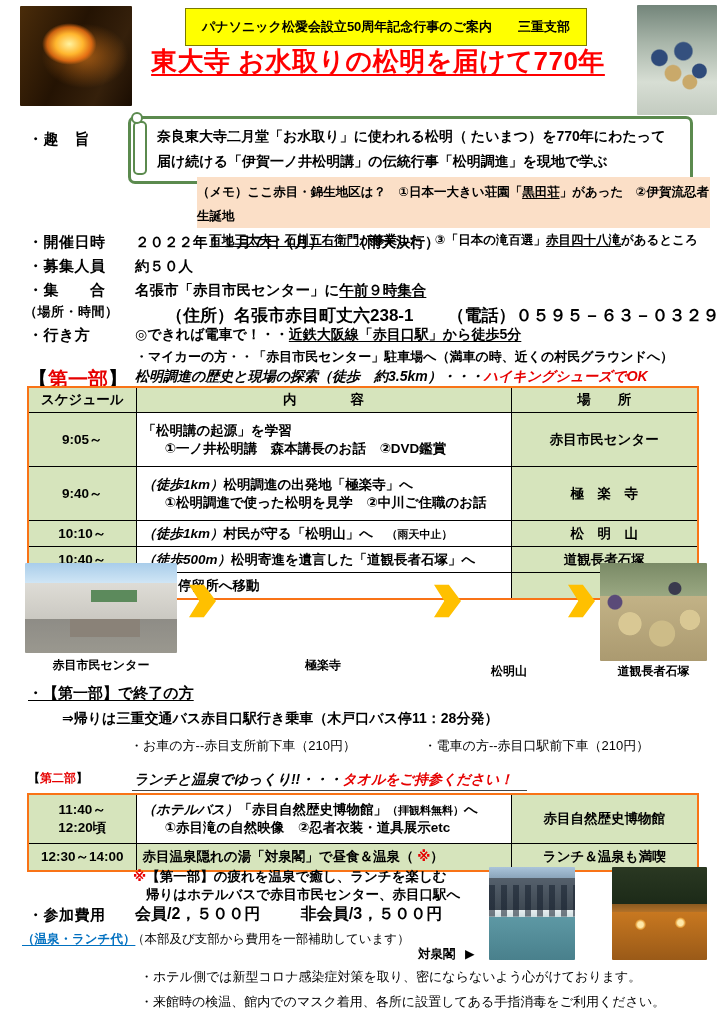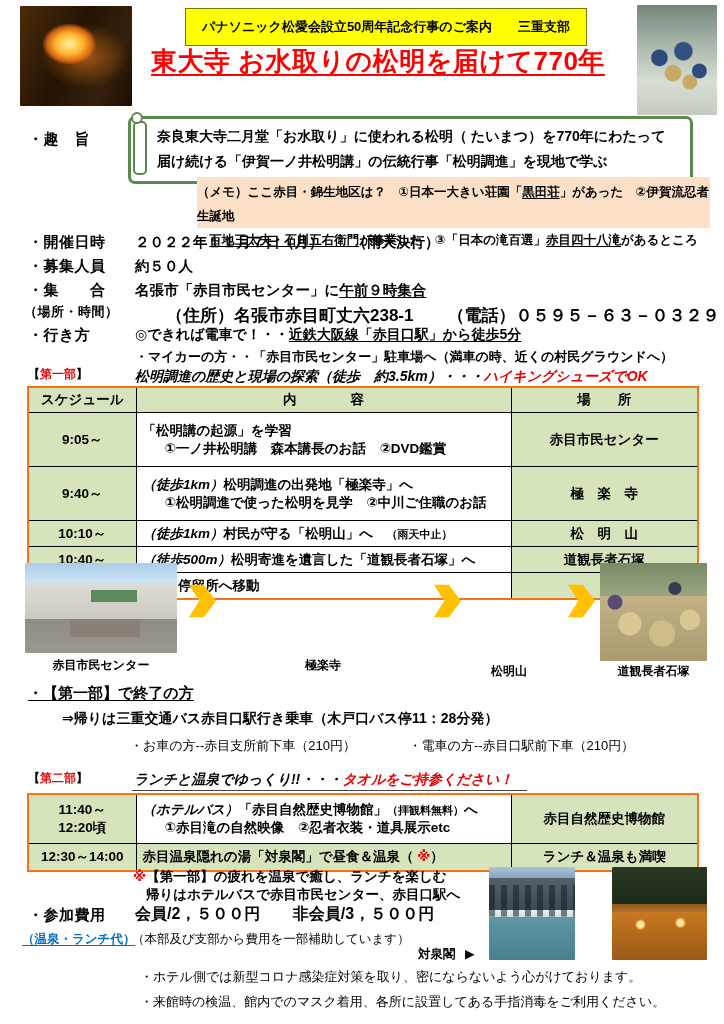--- a/index.html
+++ b/index.html
@@ -105,21 +105,21 @@
 
   <div class="lbl" style="top:303px;left:24px;font-size:13px">（場所・時間）</div>
   <div class="val" style="top:304px;left:166px;font-size:17px;font-weight:600">（住所）名張市赤目町丈六238-1　　（電話）０５９５－６３－０３２９</div>
 
   <div class="lbl" style="top:326px">・行き方</div>
   <div class="val" style="top:326px;font-size:14px">
     <span>◎できれば電車で！・・</span><span class="u">近鉄大阪線「赤目口駅」から徒歩5分</span>
   </div>
   <div class="val" style="top:348px;font-size:13px;font-weight:600">・マイカーの方・・「赤目市民センター」駐車場へ（満車の時、近くの村民グラウンドへ）</div>
 
-  <div class="abs b" style="left:28px;top:366px;font-size:12px">
+  <div class="abs b" style="left:28px;top:366px;font-size:20px">
     <span>【</span><span class="red">第一部</span><span>】</span>
   </div>
   <div class="abs b i" style="left:135px;top:368px;font-size:14px">
     <span>松明調進の歴史と現場の探索（徒歩　約3.5km）・・・</span><span class="red">ハイキングシューズでOK</span>
   </div>
 
   <table class="sched" style="left:27px;top:386px;width:670px">
     <colgroup>
         <col style="width:108px">
         <col style="width:375px">
@@ -195,21 +195,21 @@
          linear-gradient(180deg,#7a8a66 0%,#9aa882 34%,#c2b286 34%,#ab9a70 100%);"></div>
   <div class="strip-label" style="left:25px;top:657px;width:152px">赤目市民センター</div>
   <div class="strip-label" style="left:222px;top:657px;width:202px">極楽寺</div>
   <div class="strip-label" style="left:463px;top:663px;width:92px">松明山</div>
   <div class="strip-label" style="left:600px;top:663px;width:107px">道観長者石塚</div>
 
   <div class="abs b u" style="left:28px;top:684px;font-size:15px">・【第一部】で終了の方</div>
   <div class="abs b" style="left:62px;top:710px;font-size:14px">⇒帰りは三重交通バス赤目口駅行き乗車（木戸口バス停11：28分発）</div>
   <div class="abs note13" style="left:130px;top:737px">
     <span>・お車の方--赤目支所前下車（210円）</span>
-    <span style="margin-left:49px">・電車の方--赤目口駅前下車（210円）</span>
+    <span style="margin-left:64px">・電車の方--赤目口駅前下車（210円）</span>
   </div>
 
   <div class="abs b" style="left:28px;top:770px;font-size:12px">
     <span>【</span><span class="red">第二部</span><span>】</span>
   </div>
   <div class="abs b i" style="left:132px;top:771px;font-size:14px;border-bottom:1.5px solid #444;padding:0 14px 1px 2px">
     <span>ランチと温泉でゆっくり!!・・・</span><span class="red">タオルをご持参ください！</span>
   </div>
 
   <table class="sched" style="left:27px;top:793px;width:670px">
@@ -241,21 +241,21 @@
     </table>
 
   <div class="abs sb" style="left:133px;top:868px;font-size:13.5px">
     <span class="red">※</span><span>【第一部】の疲れを温泉で癒し、ランチを楽しむ</span>
   </div>
   <div class="abs sb" style="left:146px;top:886px;font-size:13.5px">帰りはホテルバスで赤目市民センター、赤目口駅へ</div>
 
   <div class="lbl" style="top:906px">・参加費用</div>
   <div class="abs b" style="left:135px;top:904px;font-size:16px">
     <span>会員/2，５００円</span>
-    <span style="margin-left:28px">非会員/3，５００円</span>
+    <span style="margin-left:36px">非会員/3，５００円</span>
   </div>
   <div class="abs b blue u" style="left:22px;top:931px;font-size:12.5px">（温泉・ランチ代）</div>
   <div class="abs" style="left:132px;top:931px;font-size:12.5px">（本部及び支部から費用を一部補助しています）</div>
   <div class="abs b" style="left:418px;top:946px;font-size:12.5px">
     <span>対泉閣</span>
     <span style="margin-left:6px">▶</span>
   </div>
 
   <div class="photo" style="left:489px;top:867px;width:86px;height:93px;background:
          repeating-linear-gradient(90deg, rgba(20,30,44,.55) 0 6px, transparent 6px 12px) 0 30%/100% 34% no-repeat,

